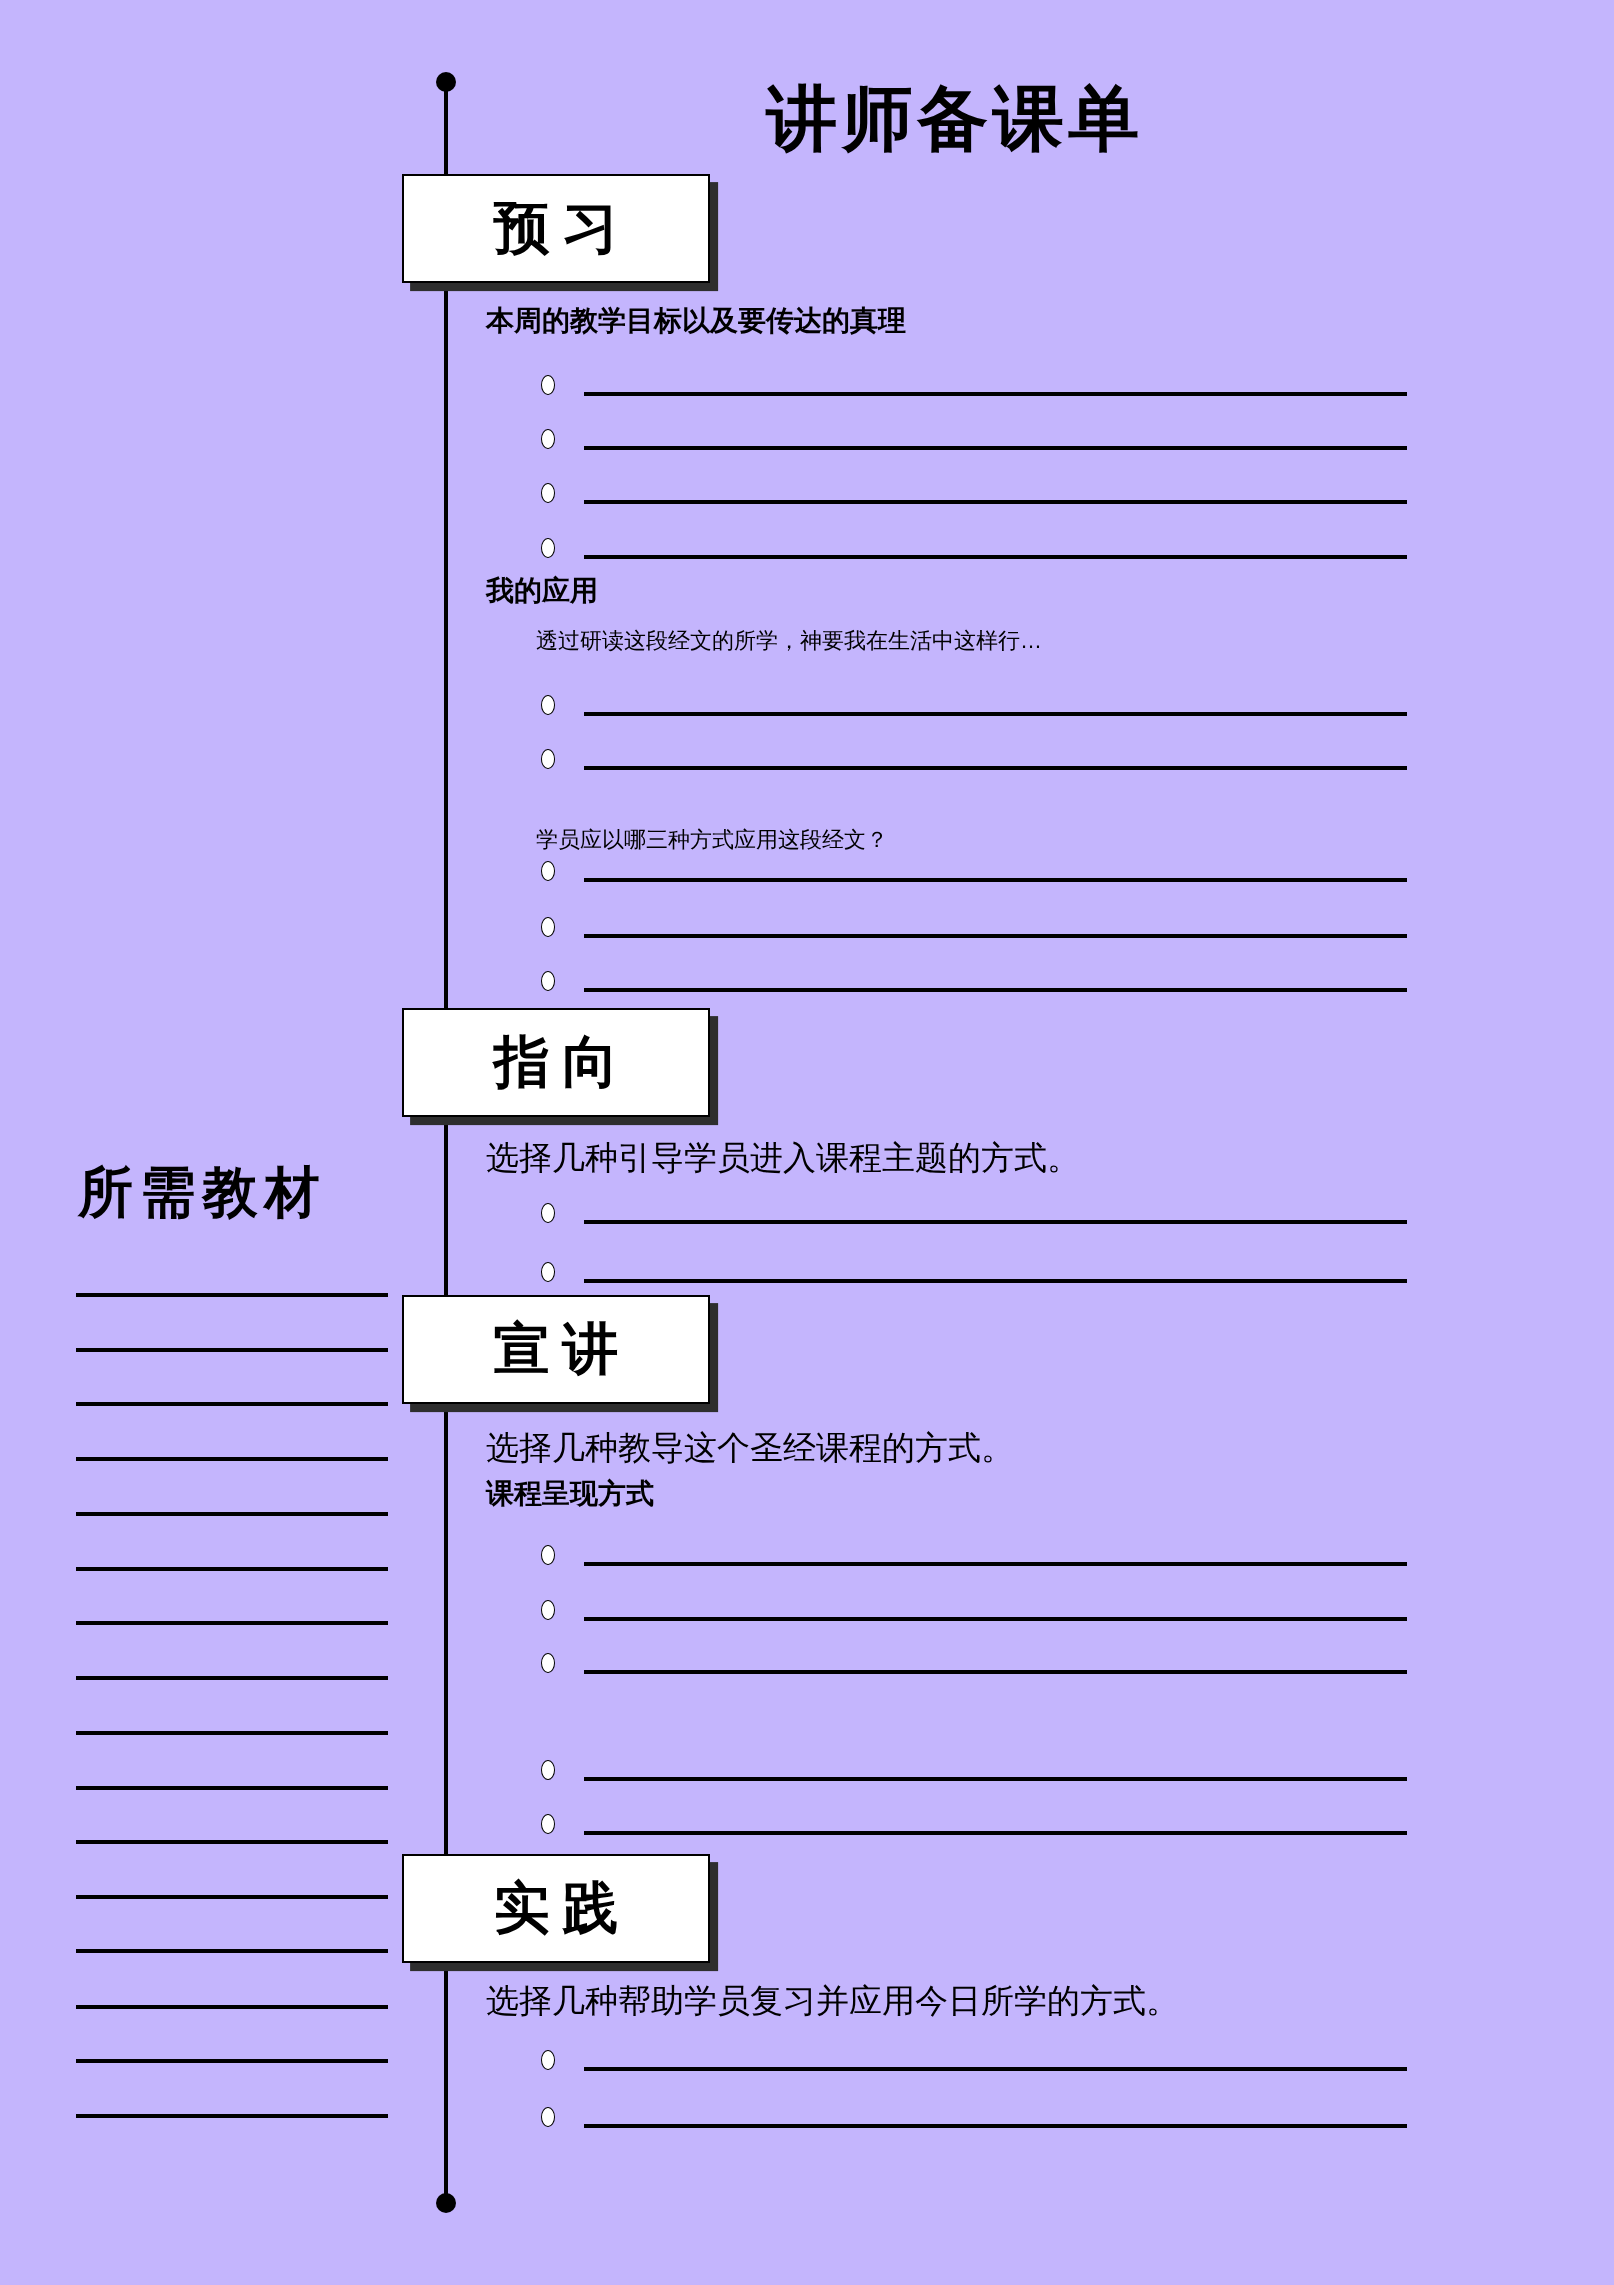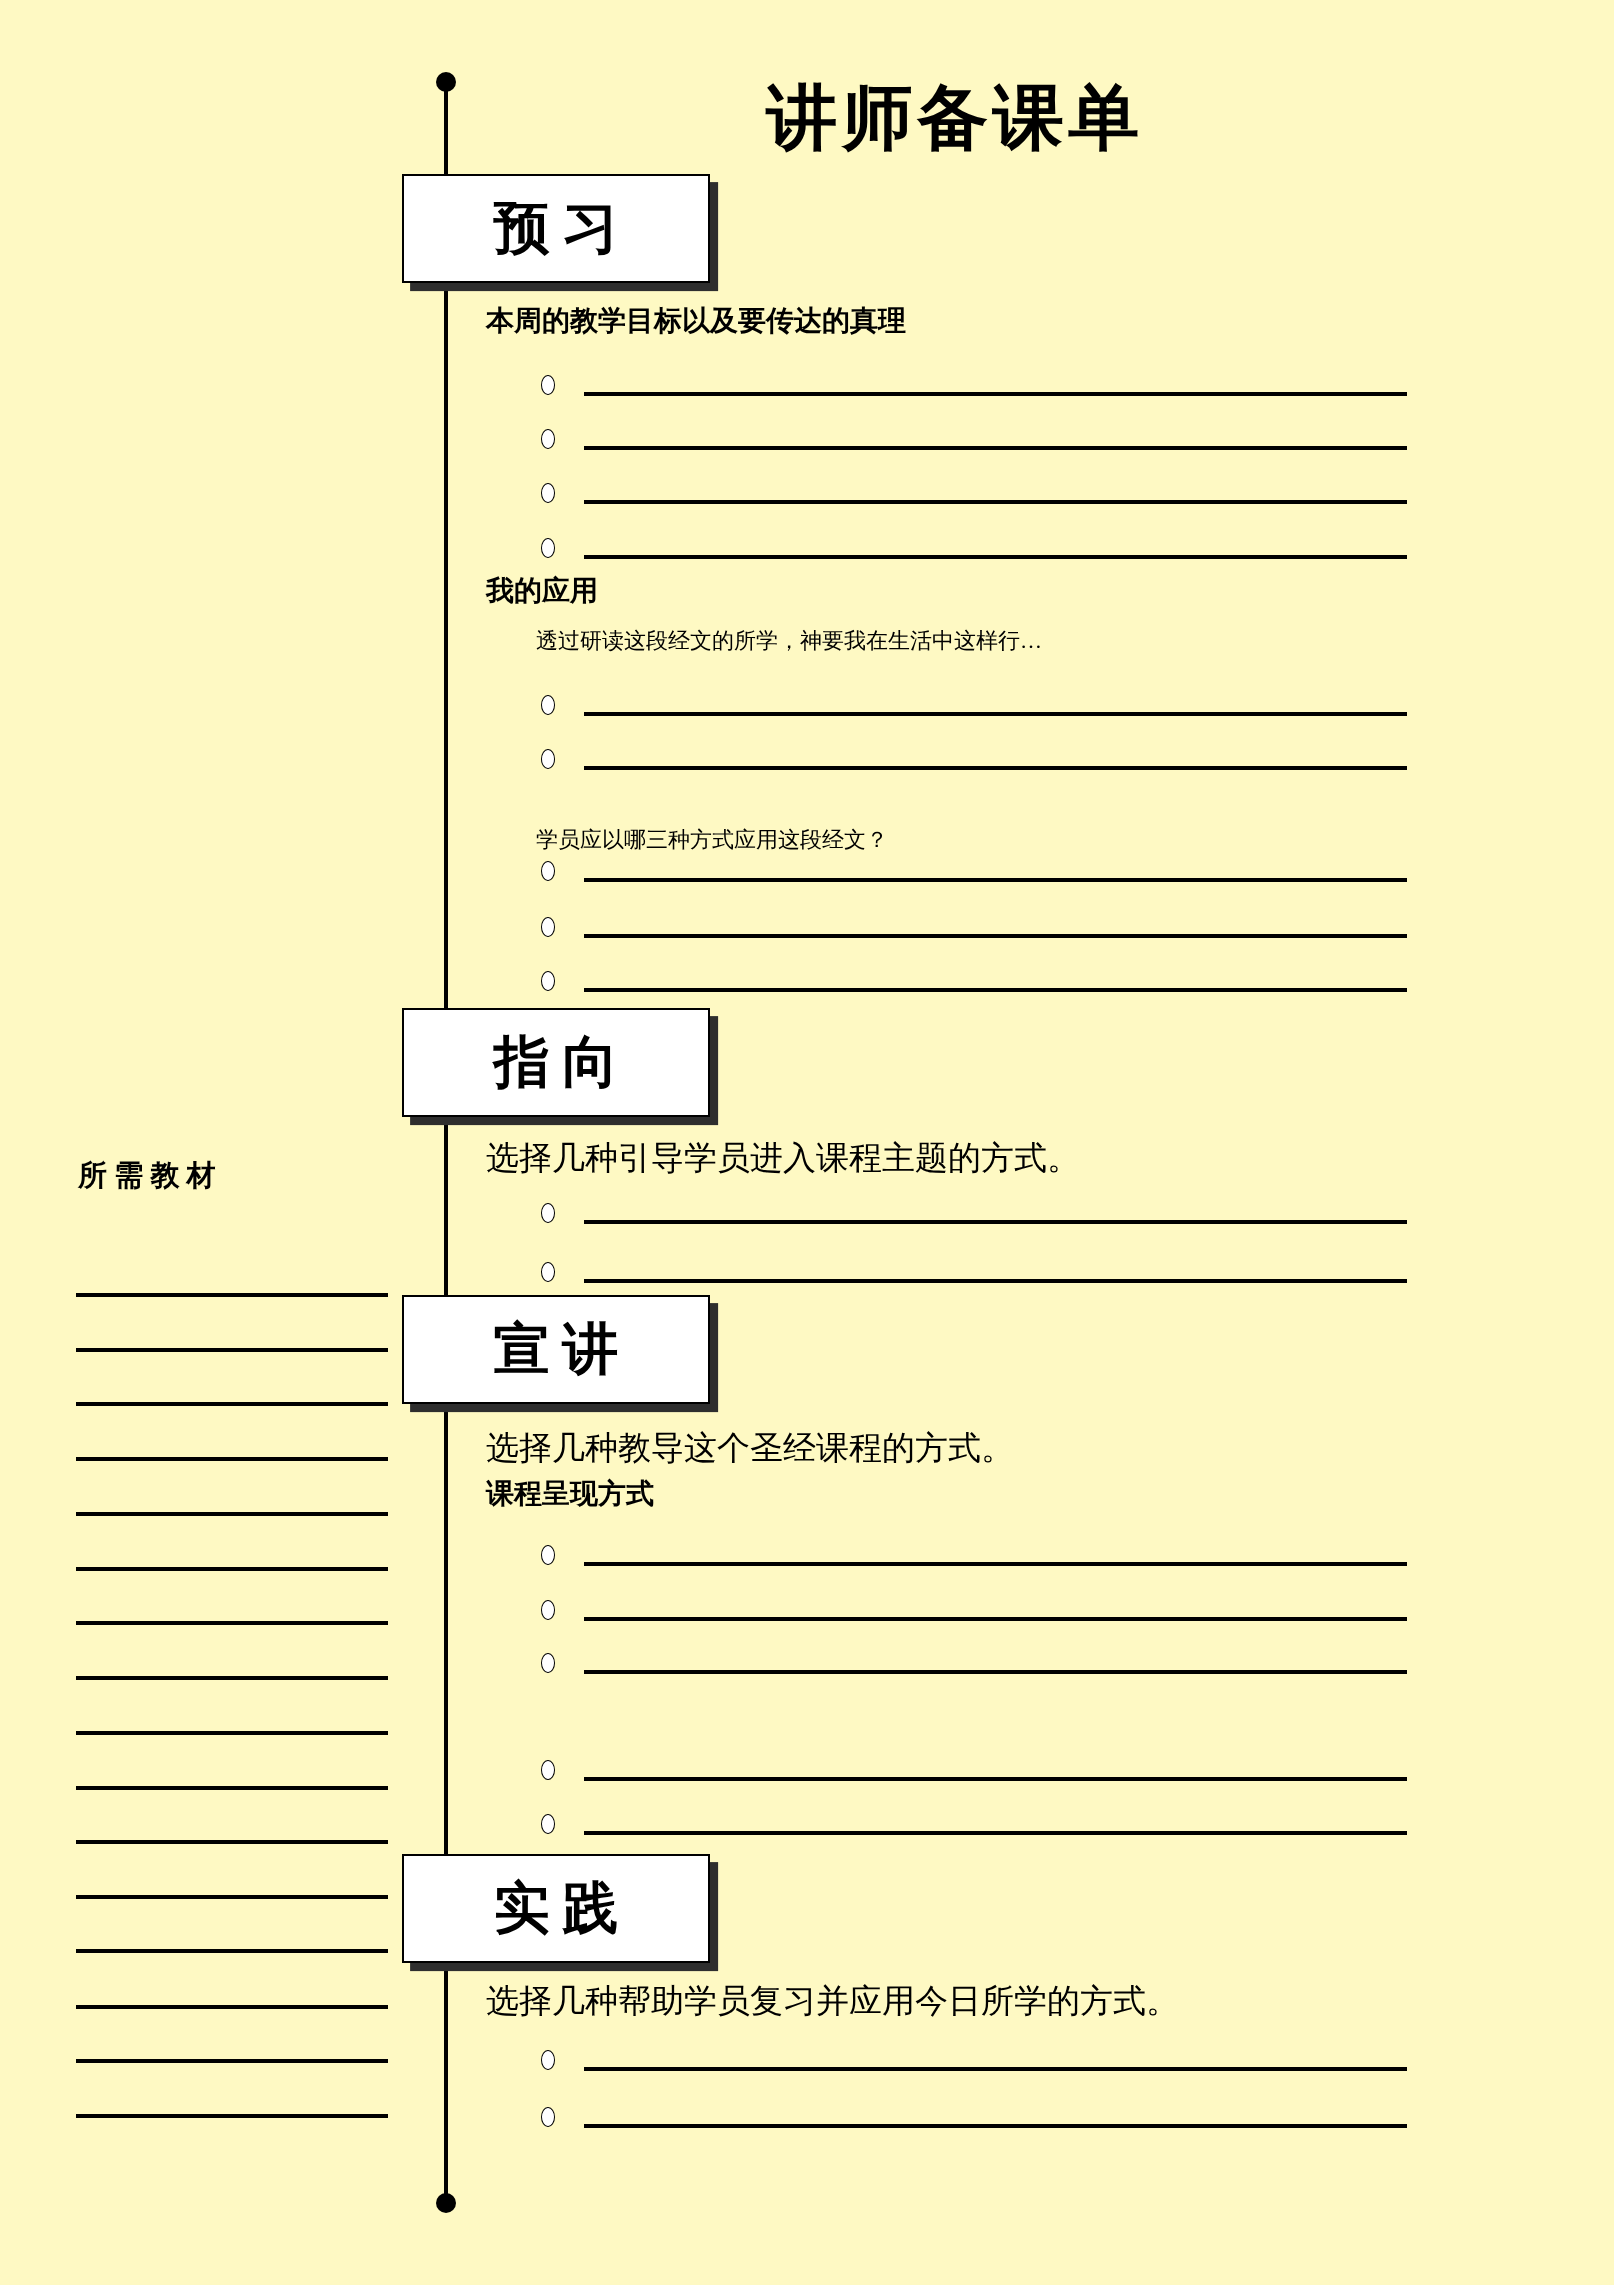--- a/index.html
+++ b/index.html
@@ -1,19 +1,19 @@
 <!DOCTYPE html>
 <html style="font-size:14.5px"><head>
 <meta charset="utf-8">
 <style>
   html,body{margin:0;padding:0;background:#e8e8e8;}
   *{box-sizing:border-box;}
   .page{
-    position:relative;width:1615px;height:2286px;background:#fef9c3;
-    color:#000;font-family:Liberation Serif, serif;
+    position:relative;width:1615px;height:2286px;background:#c4b5fd;
+    color:#000;font-family:Liberation Sans, sans-serif;
     overflow:hidden;margin:0 auto;
   }
   .vline{position:absolute;left:444px;top:82px;width:3.6px;height:2120px;background:#000;}
   .enddot{position:absolute;left:436px;width:20px;height:20px;border-radius:50%;background:#000;}
   .enddot.top{top:72px;}
   .enddot.bottom{top:2193px;}
   .title{
     position:absolute;left:398px;top:78px;width:1114px;margin:0;
     text-align:center;font-size:71px;font-weight:bold;letter-spacing:4.5px;line-height:1.15;
   }
@@ -26,21 +26,21 @@
   .h{position:absolute;left:486px;font-size:28px;font-weight:bold;white-space:nowrap;}
   .p{position:absolute;left:486px;font-size:33px;white-space:nowrap;}
   .p.indent{left:536px;font-size:22px;}
   .brow{position:absolute;left:541px;width:866px;height:23.5px;}
   .bcirc{
     position:absolute;left:0;bottom:0.9px;width:13.6px;height:20px;
     border:1.8px solid #000;border-radius:50%;background:#fff;
   }
   .bline{position:absolute;left:43px;right:0;bottom:0;height:3.6px;background:#000;}
   .materials-label{
-    position:absolute;left:78px;top:1156px;font-size:29px;font-weight:bold;
+    position:absolute;left:78px;top:1156px;font-size:55px;font-weight:bold;
     letter-spacing:7.2px;white-space:nowrap;
   }
   .mline{position:absolute;left:76px;width:312px;height:3.6px;background:#000;}
 </style>
 </head>
 <body>
 
 <div class="page">
 
   <div class="vline"></div>

